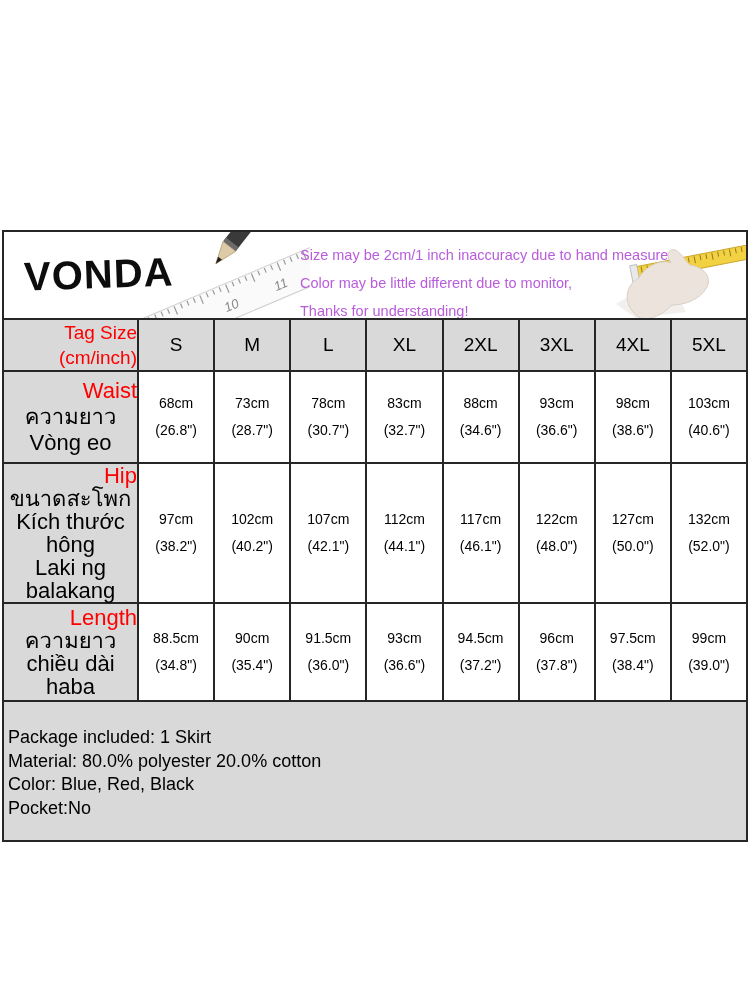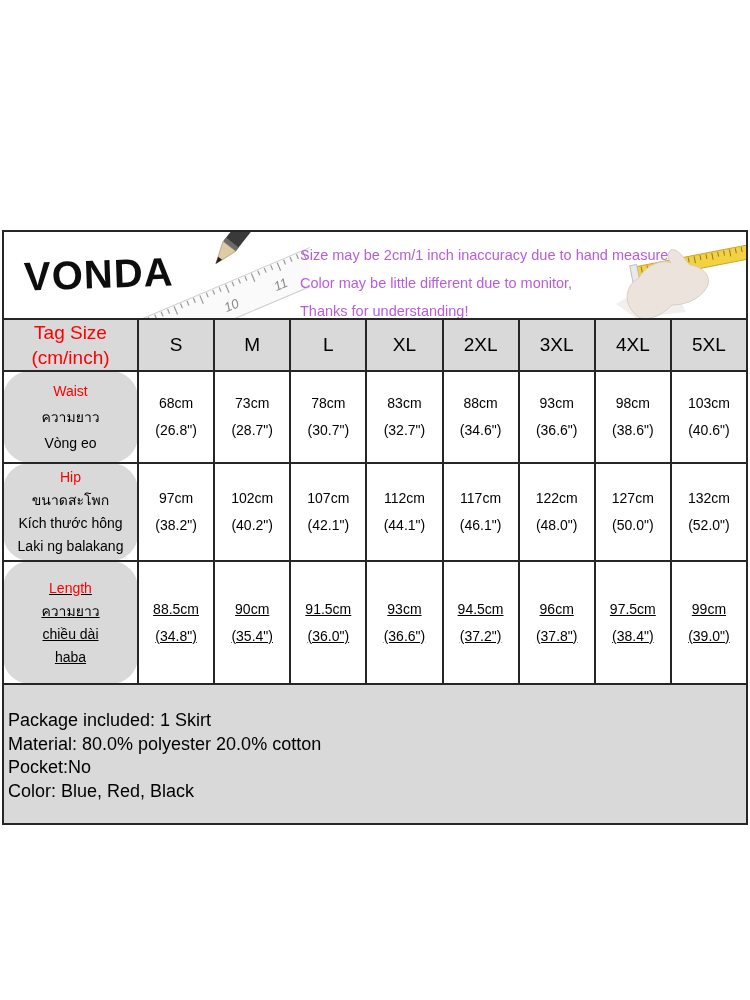--- a/index.html
+++ b/index.html
@@ -12,27 +12,27 @@
   .banner { position:relative; height:88px; background:#fff; border:2px solid #262626; border-bottom:none; overflow:hidden; }
   .logo { position:absolute; left:20px; top:20px; font-size:40px; font-weight:bold; letter-spacing:1px; color:#0d0d0d; transform:rotate(-2deg); }
   .pencil-ruler { position:absolute; left:126px; top:0; }
   .disclaimer { position:absolute; left:296px; top:9px; font-size:14.5px; line-height:28px; color:#b95cdb; white-space:nowrap; }
   .hand-tape { position:absolute; right:-2px; top:2px; }
 
   
   table.size { width:100%; border-collapse:collapse; table-layout:fixed; background:#fff; }
   table.size td { border:2px solid #262626; text-align:center; vertical-align:middle; padding:0; }
   td.gray { background:#d9d9d9; }
-  .red { color:#fe0000; }
+  .red { color:#fe0000;text-align:right; }
   tr.h-head td { height:52px; font-size:19px; }
   td.corner { font-size:19px; line-height:25px; }
   tr.h-waist td { height:92px; }
   tr.h-hip td { height:98px; }
-  tr.h-len td { height:123px;text-decoration:underline; }
-  td.rl { font-size:14px;border-radius:27px; }
+  tr.h-len td { height:98px; }
+  td.rl { font-size:22px; }
   tr.h-waist td.rl { line-height:26px; }
   tr.h-hip td.rl, tr.h-len td.rl { line-height:23px; }
   td.val { font-size:14px; line-height:27px; }
 
   
   .details { height:140px; background:#d9d9d9; border:2px solid #262626; border-top:none; padding:24px 12px 0 4px; font-size:18px; line-height:23.6px; color:#000; }
 </style>
 </head>
 <body>
 
@@ -222,17 +222,17 @@
             <div>99cm</div>
             <div>(39.0")</div>
           </td>
     </tr>
   </tbody>
     </table>
 
   <div class="details">
     <div>Package included: 1 Skirt</div>
     <div>Material: 80.0% polyester 20.0% cotton</div>
+    <div>Color: Blue, Red, Black</div>
     <div>Pocket:No</div>
-    <div>Color: Blue, Red, Black</div>
   </div>
 
 </div>
 
 </body></html>

